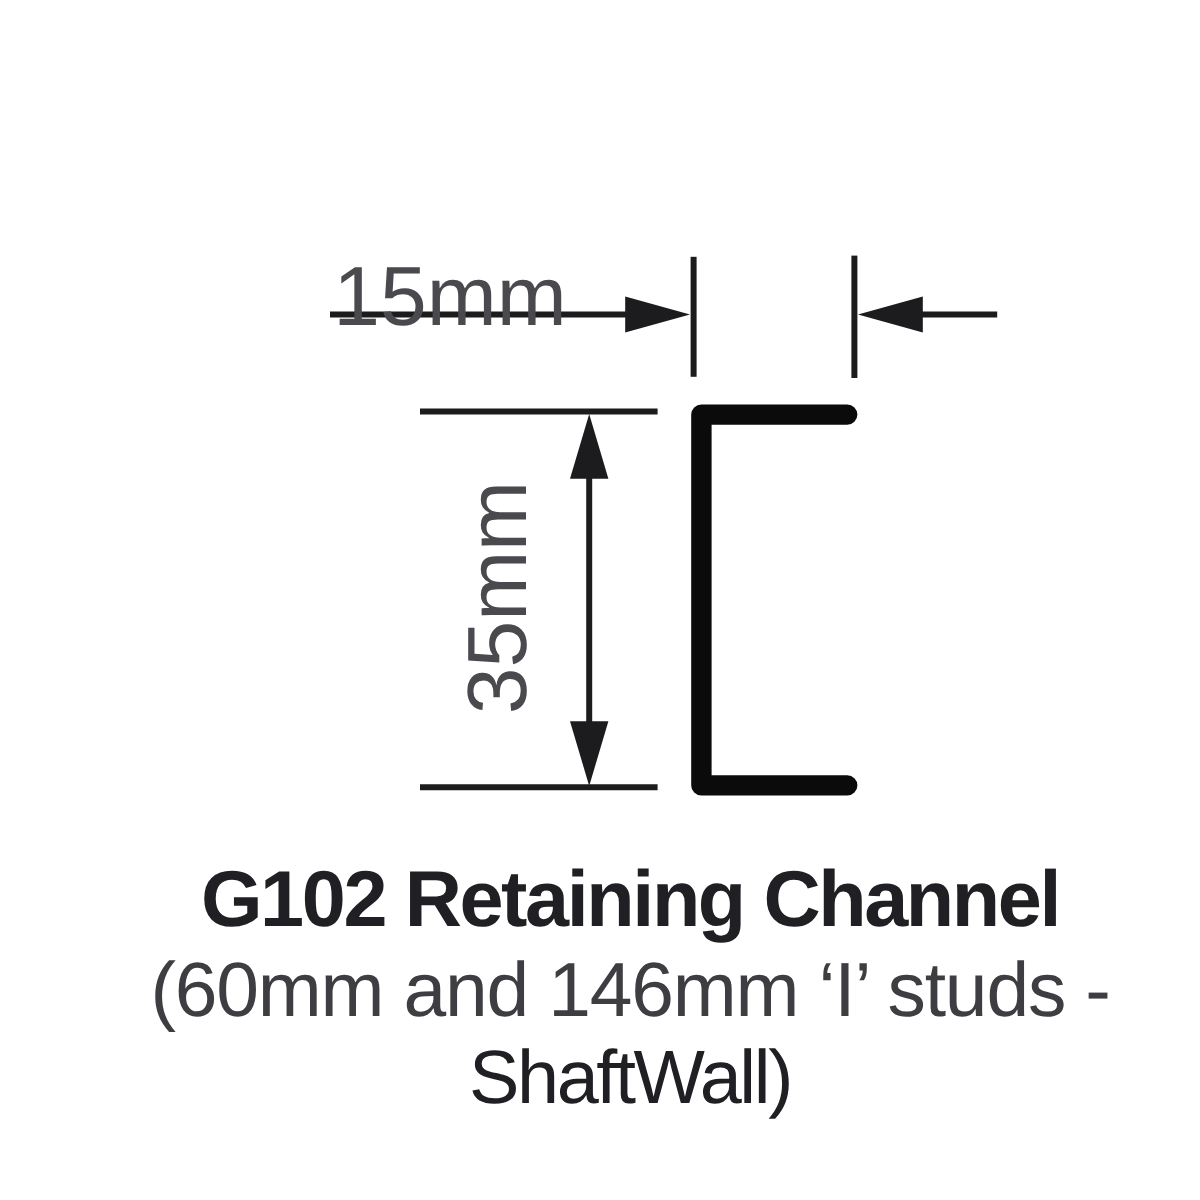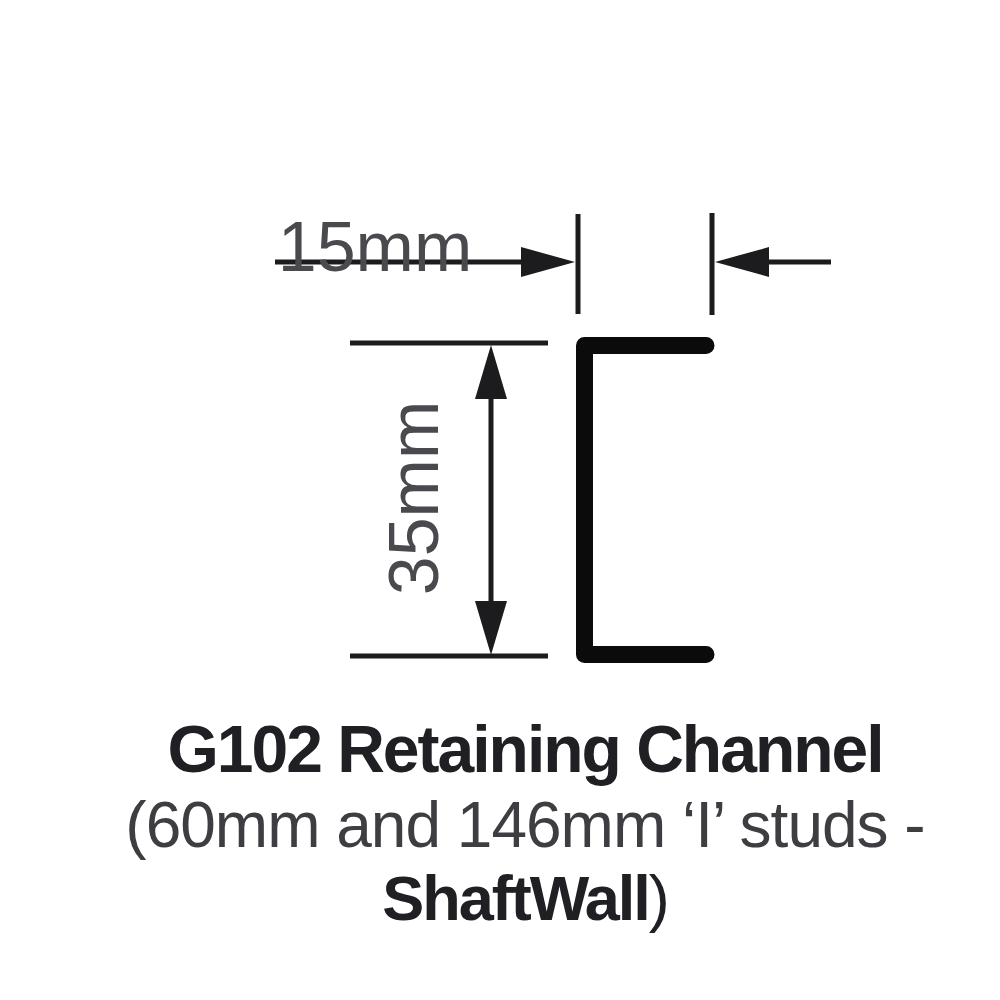--- a/index.html
+++ b/index.html
@@ -70,21 +70,21 @@
     color: #3e3e42;
   }
   .caption-line3 {
     font-size: 63px;
     line-height: 72px;
     font-weight: 400;
     letter-spacing: -2px;
     color: #202024;
   }
   .caption-line3 .bold-part {
-    font-weight: 700;
+    font-weight: 400;
   }
 </style>
 </head>
 <body>
 
 <div id="stage">
 
   <svg id="diagram-svg" viewBox="0 0 1000 1000" xmlns="http://www.w3.org/2000/svg">
 
     <line x1="275" y1="262" x2="527" y2="262" stroke-width="5" stroke="#1c1c1e"></line>

